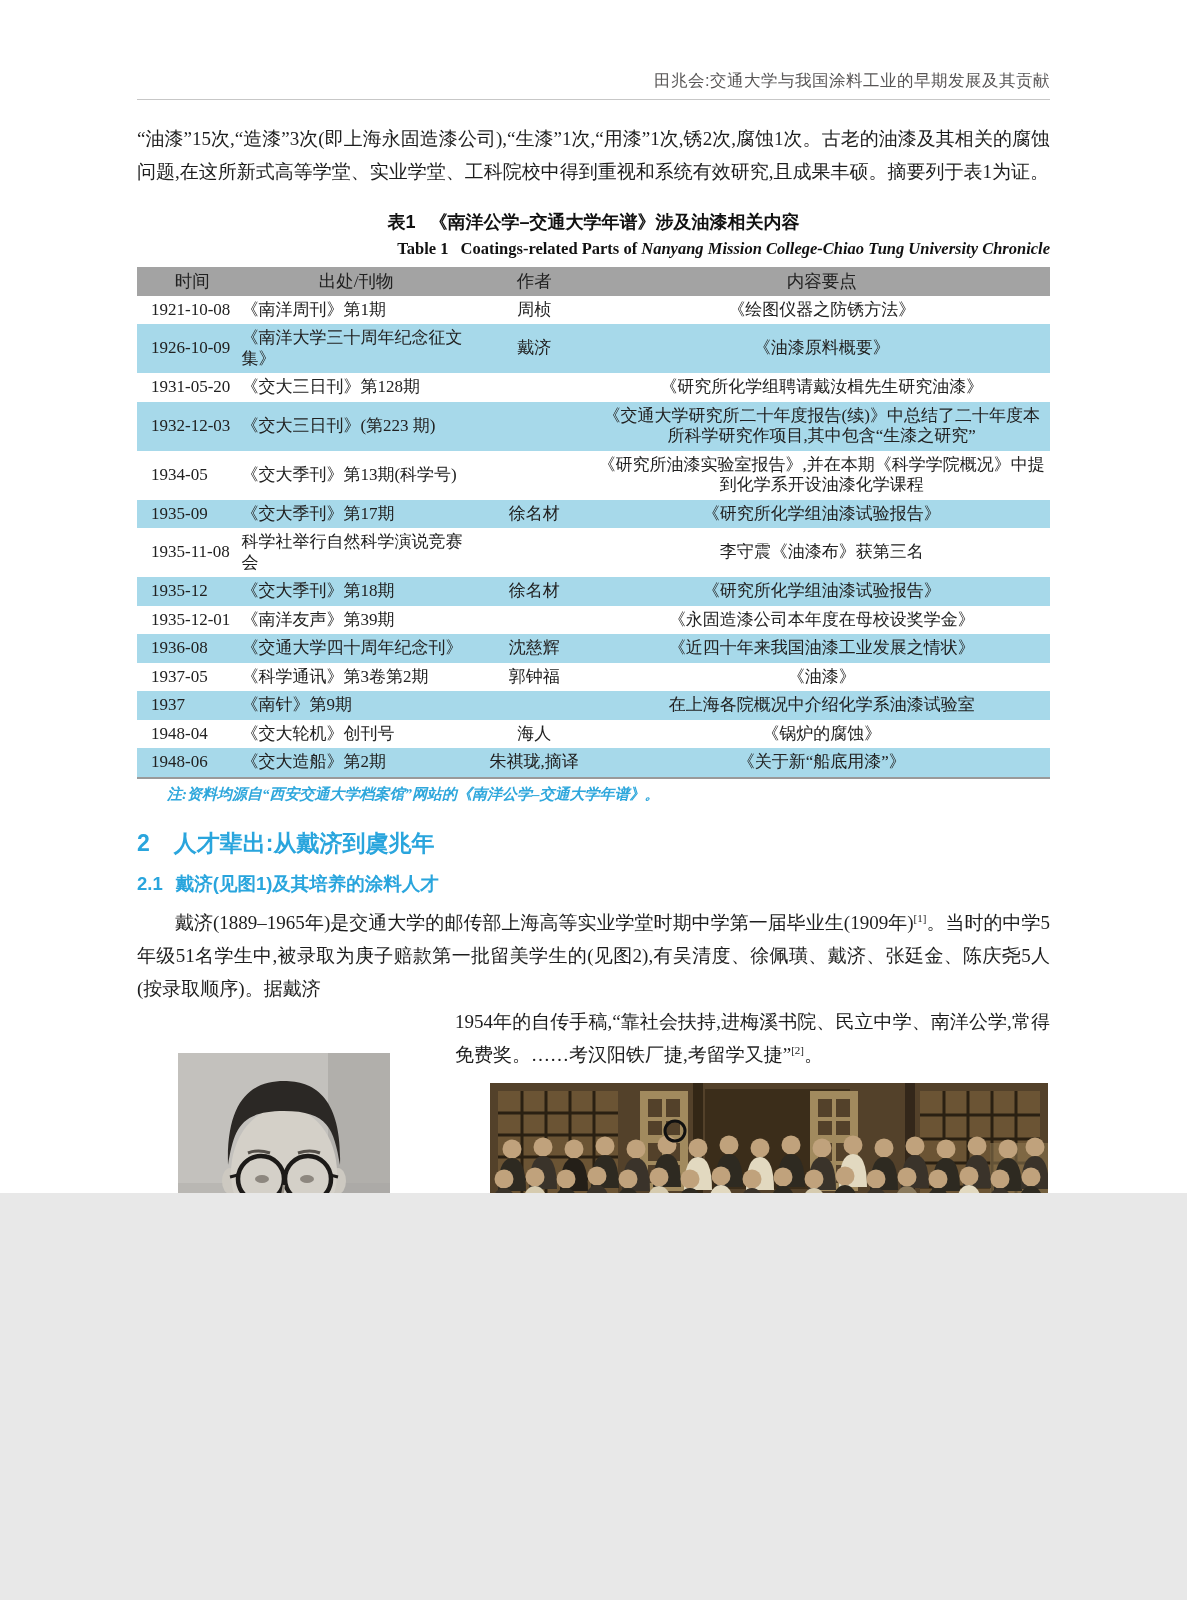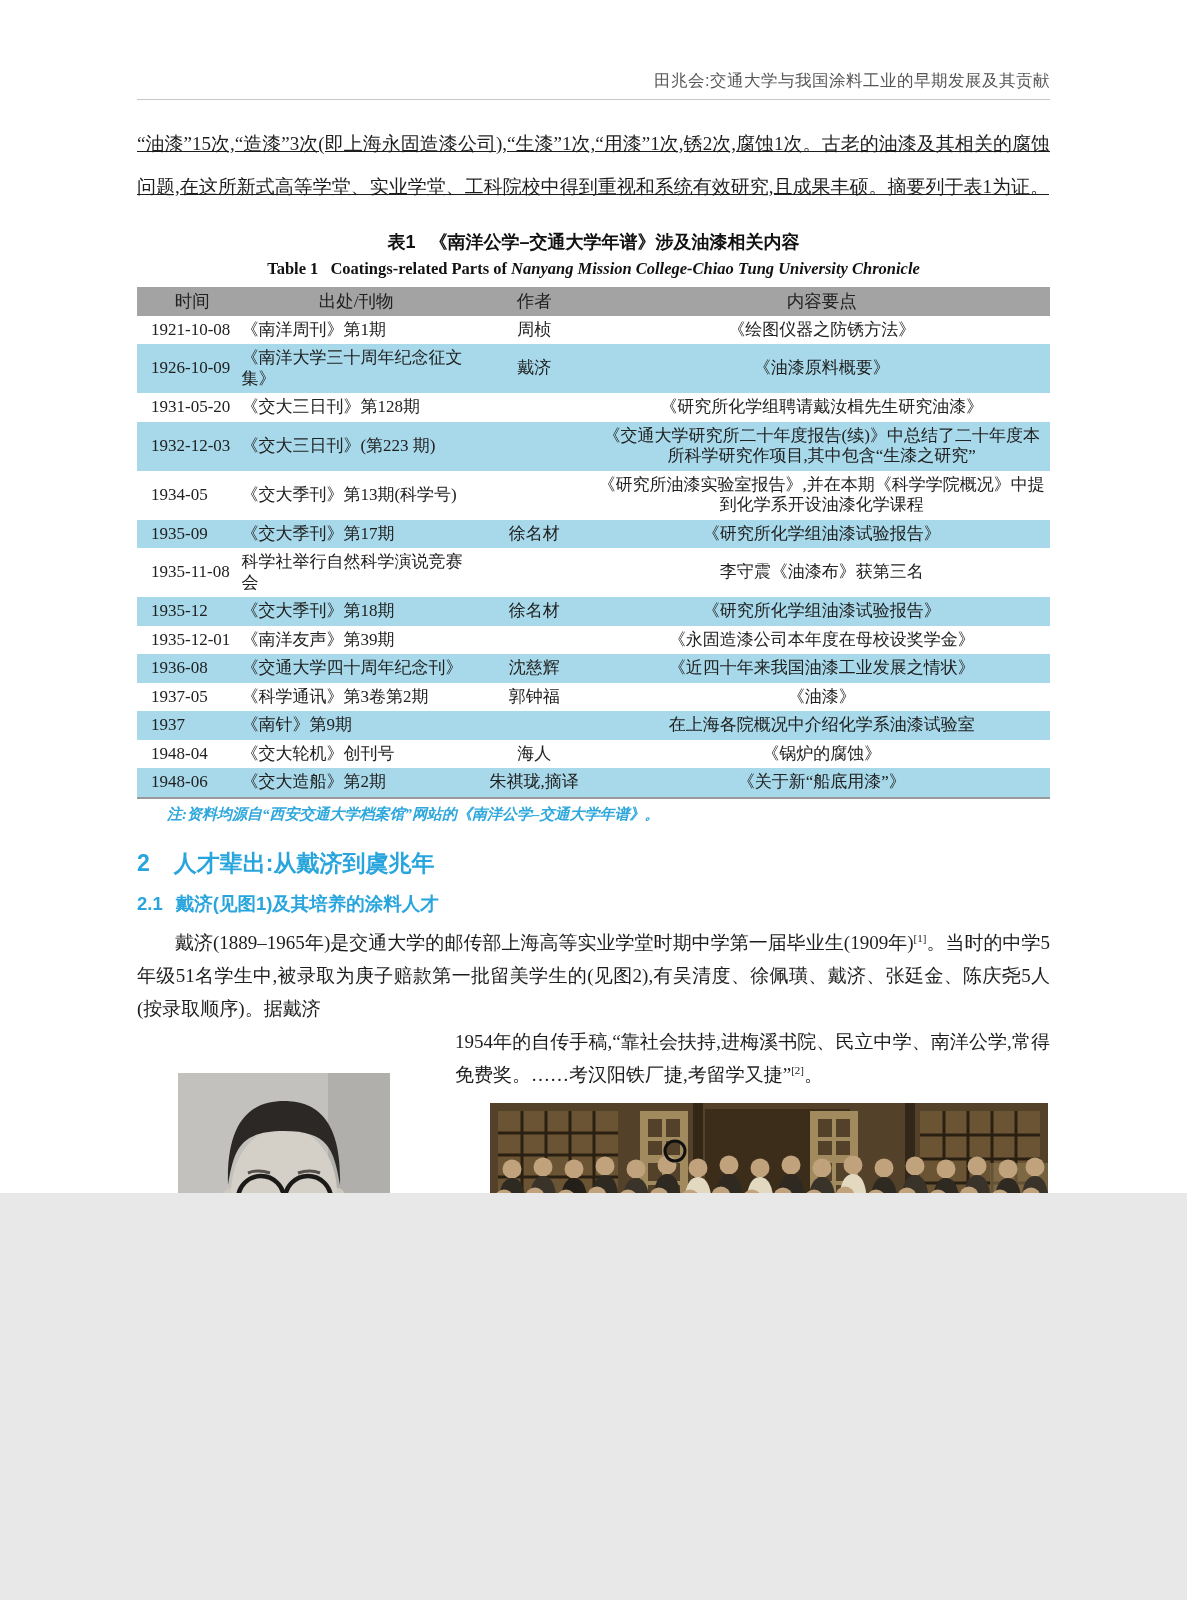--- a/index.html
+++ b/index.html
@@ -3,25 +3,25 @@
 <meta charset="utf-8">
 <style>
   * { margin:0; padding:0; box-sizing:border-box; }
   body { background:#e8e8e8; font-family:"Liberation Serif", serif; }
   .page { width:1187px; height:1193px; margin:0 auto; background:#ffffff; position:relative; overflow:hidden; color:#212121; }
   .content { padding:0 137px; }
 
   .running-head { padding-top:70px; text-align:right; font-family:"Liberation Sans", sans-serif; font-size:16.5px; color:#585656; letter-spacing:0.5px; }
   .head-rule { border-bottom:1.5px solid #c7c7c7; margin-top:7px; }
 
-  .intro { margin-top:22px; font-size:19px; line-height:43px; text-align:justify; color:#1d1d1d;text-decoration:underline; }
+  .intro { margin-top:22px; font-size:19px; line-height:33px; text-align:justify; color:#1d1d1d; }
 
   .tbl-title-cn { margin-top:22px; text-align:center; font-family:"Liberation Sans", sans-serif; font-weight:bold; font-size:18px; color:#111; }
   .tbl-title-cn .tl { margin-right:14px; }
-  .tbl-title-en { margin-top:5px; text-align:center; font-weight:bold; font-size:16.5px; color:#111; }
+  .tbl-title-en { margin-top:5px; text-align:right; font-weight:bold; font-size:16.5px; color:#111; }
   .tbl-title-en .tl { margin-right:12px; }
   .tbl-title-en .it { font-style:italic; }
 
   table.data { width:100%; border-collapse:collapse; margin-top:8px; font-size:17px; border-bottom:2px solid #9a9a9a; }
   table.data th { background:#a3a3a3; font-weight:normal; text-align:center; font-size:17.5px; }
   table.data th, table.data td { padding:4px 4px; line-height:20.5px; vertical-align:middle; }
   table.data tbody tr:nth-child(even) { background:#a7d9ea; }
   .c-date { width:11%; text-align:left; padding-left:14px !important; }
   .c-src  { width:26%; text-align:left; }
   .c-auth { width:13%; text-align:center; }

